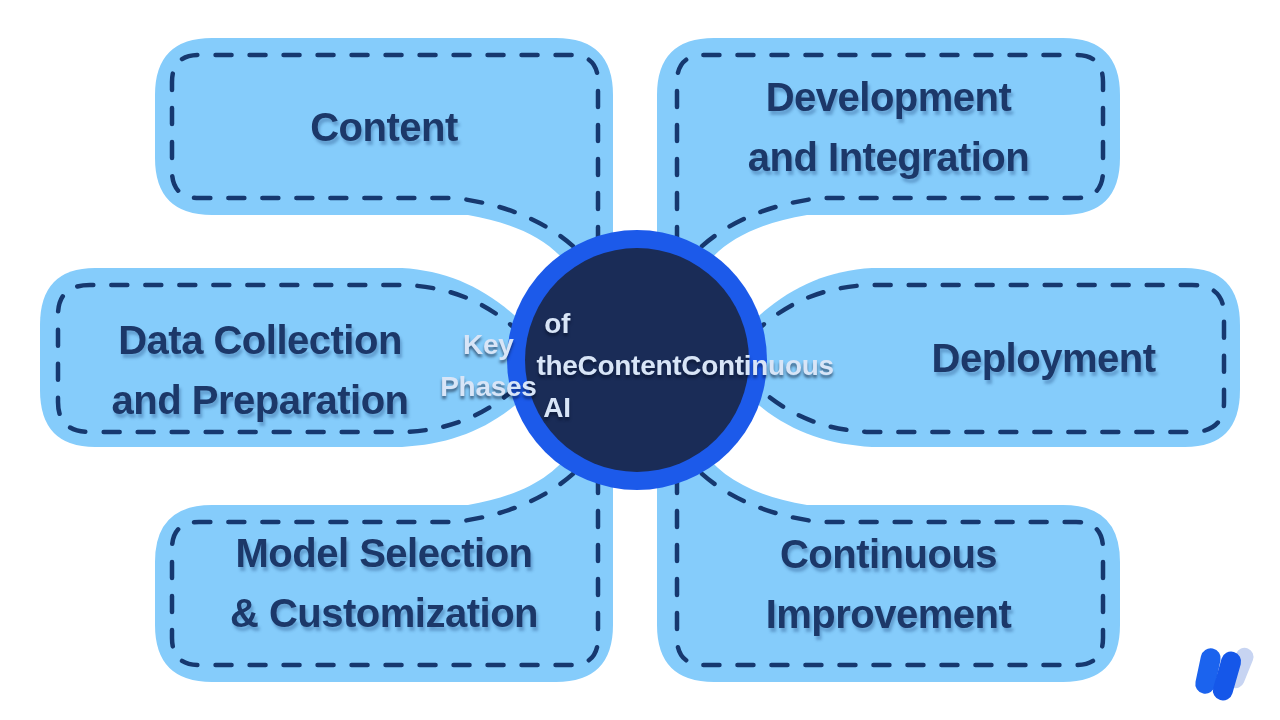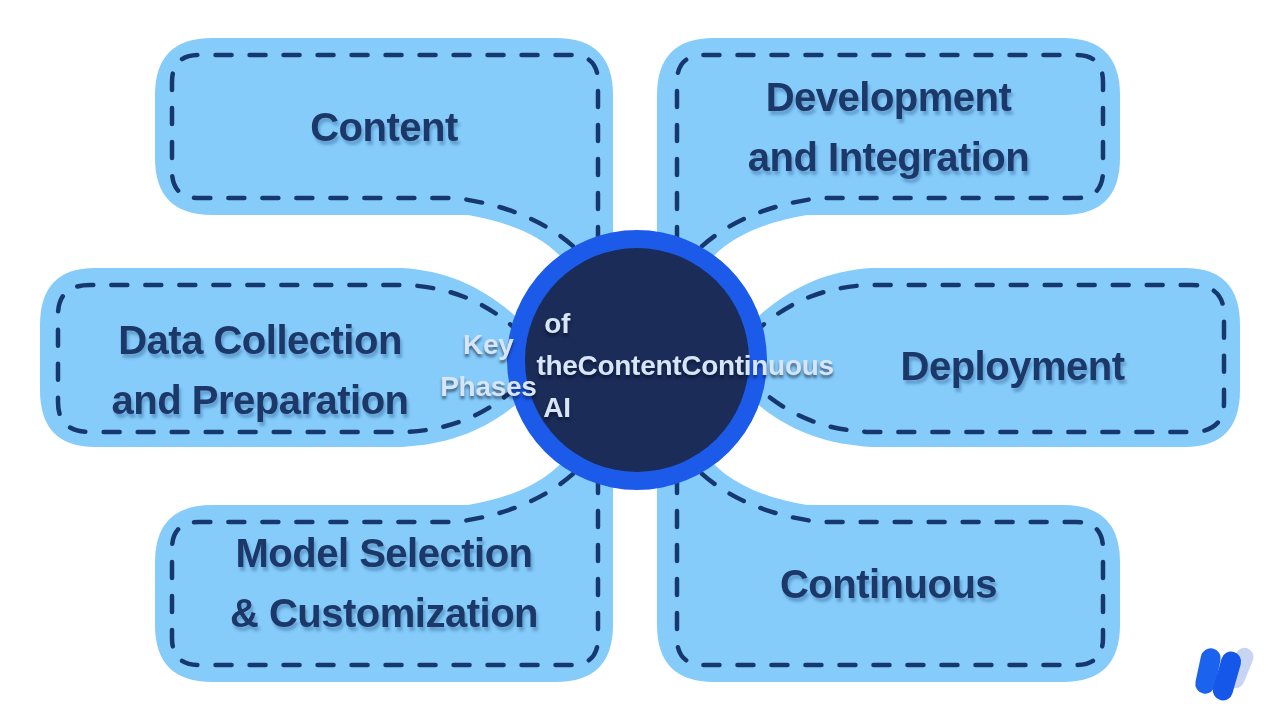--- a/index.html
+++ b/index.html
@@ -19,21 +19,21 @@
   .center-label{
     position:absolute;display:flex;flex-direction:row;align-items:center;
     justify-content:center;text-align:center;font-weight:bold;font-size:28px;
     line-height:42px;color:#d8e5f7;letter-spacing:-0.3px;
     text-shadow:0 3px 3px rgba(4,12,36,0.55);
     padding-top:6px;pointer-events:none;
   }
   #lbl-scoping{left:155px;top:38px;width:458px;height:177px;}
   #lbl-development{left:657px;top:38px;width:463px;height:177px;}
   #lbl-data{left:40px;top:280px;width:440px;height:179px;}
-  #lbl-deployment{left:785px;top:268px;width:455px;height:179px;margin-top:8px;}
+  #lbl-deployment{left:816px;top:268px;width:455px;height:179px;}
   #lbl-model{left:155px;top:505px;width:458px;height:155px;}
   #lbl-continuous{left:657px;top:505px;width:463px;height:157px;}
   #lbl-center{left:517px;top:250px;width:240px;height:220px;}
 </style>
 </head>
 <body>
 
 <div class="stage">
 
   <svg width="1280" height="720" viewBox="0 0 1280 720">
@@ -103,20 +103,21 @@
     <span>Deployment</span>
   </div>
 
   <div class="label" id="lbl-model">
     <span>Model Selection</span>
     <span>&amp; Customization</span>
   </div>
 
   <div class="label" id="lbl-continuous">
     <span>Continuous</span>
+    <span>Improvement</span>
   </div>
 
   <div class="center-label" id="lbl-center">
     <span>Key Phases</span>
     <span>of the AI</span>
     <span>Content</span>
     <span>Continuous</span>
   </div>
 
 </div>

